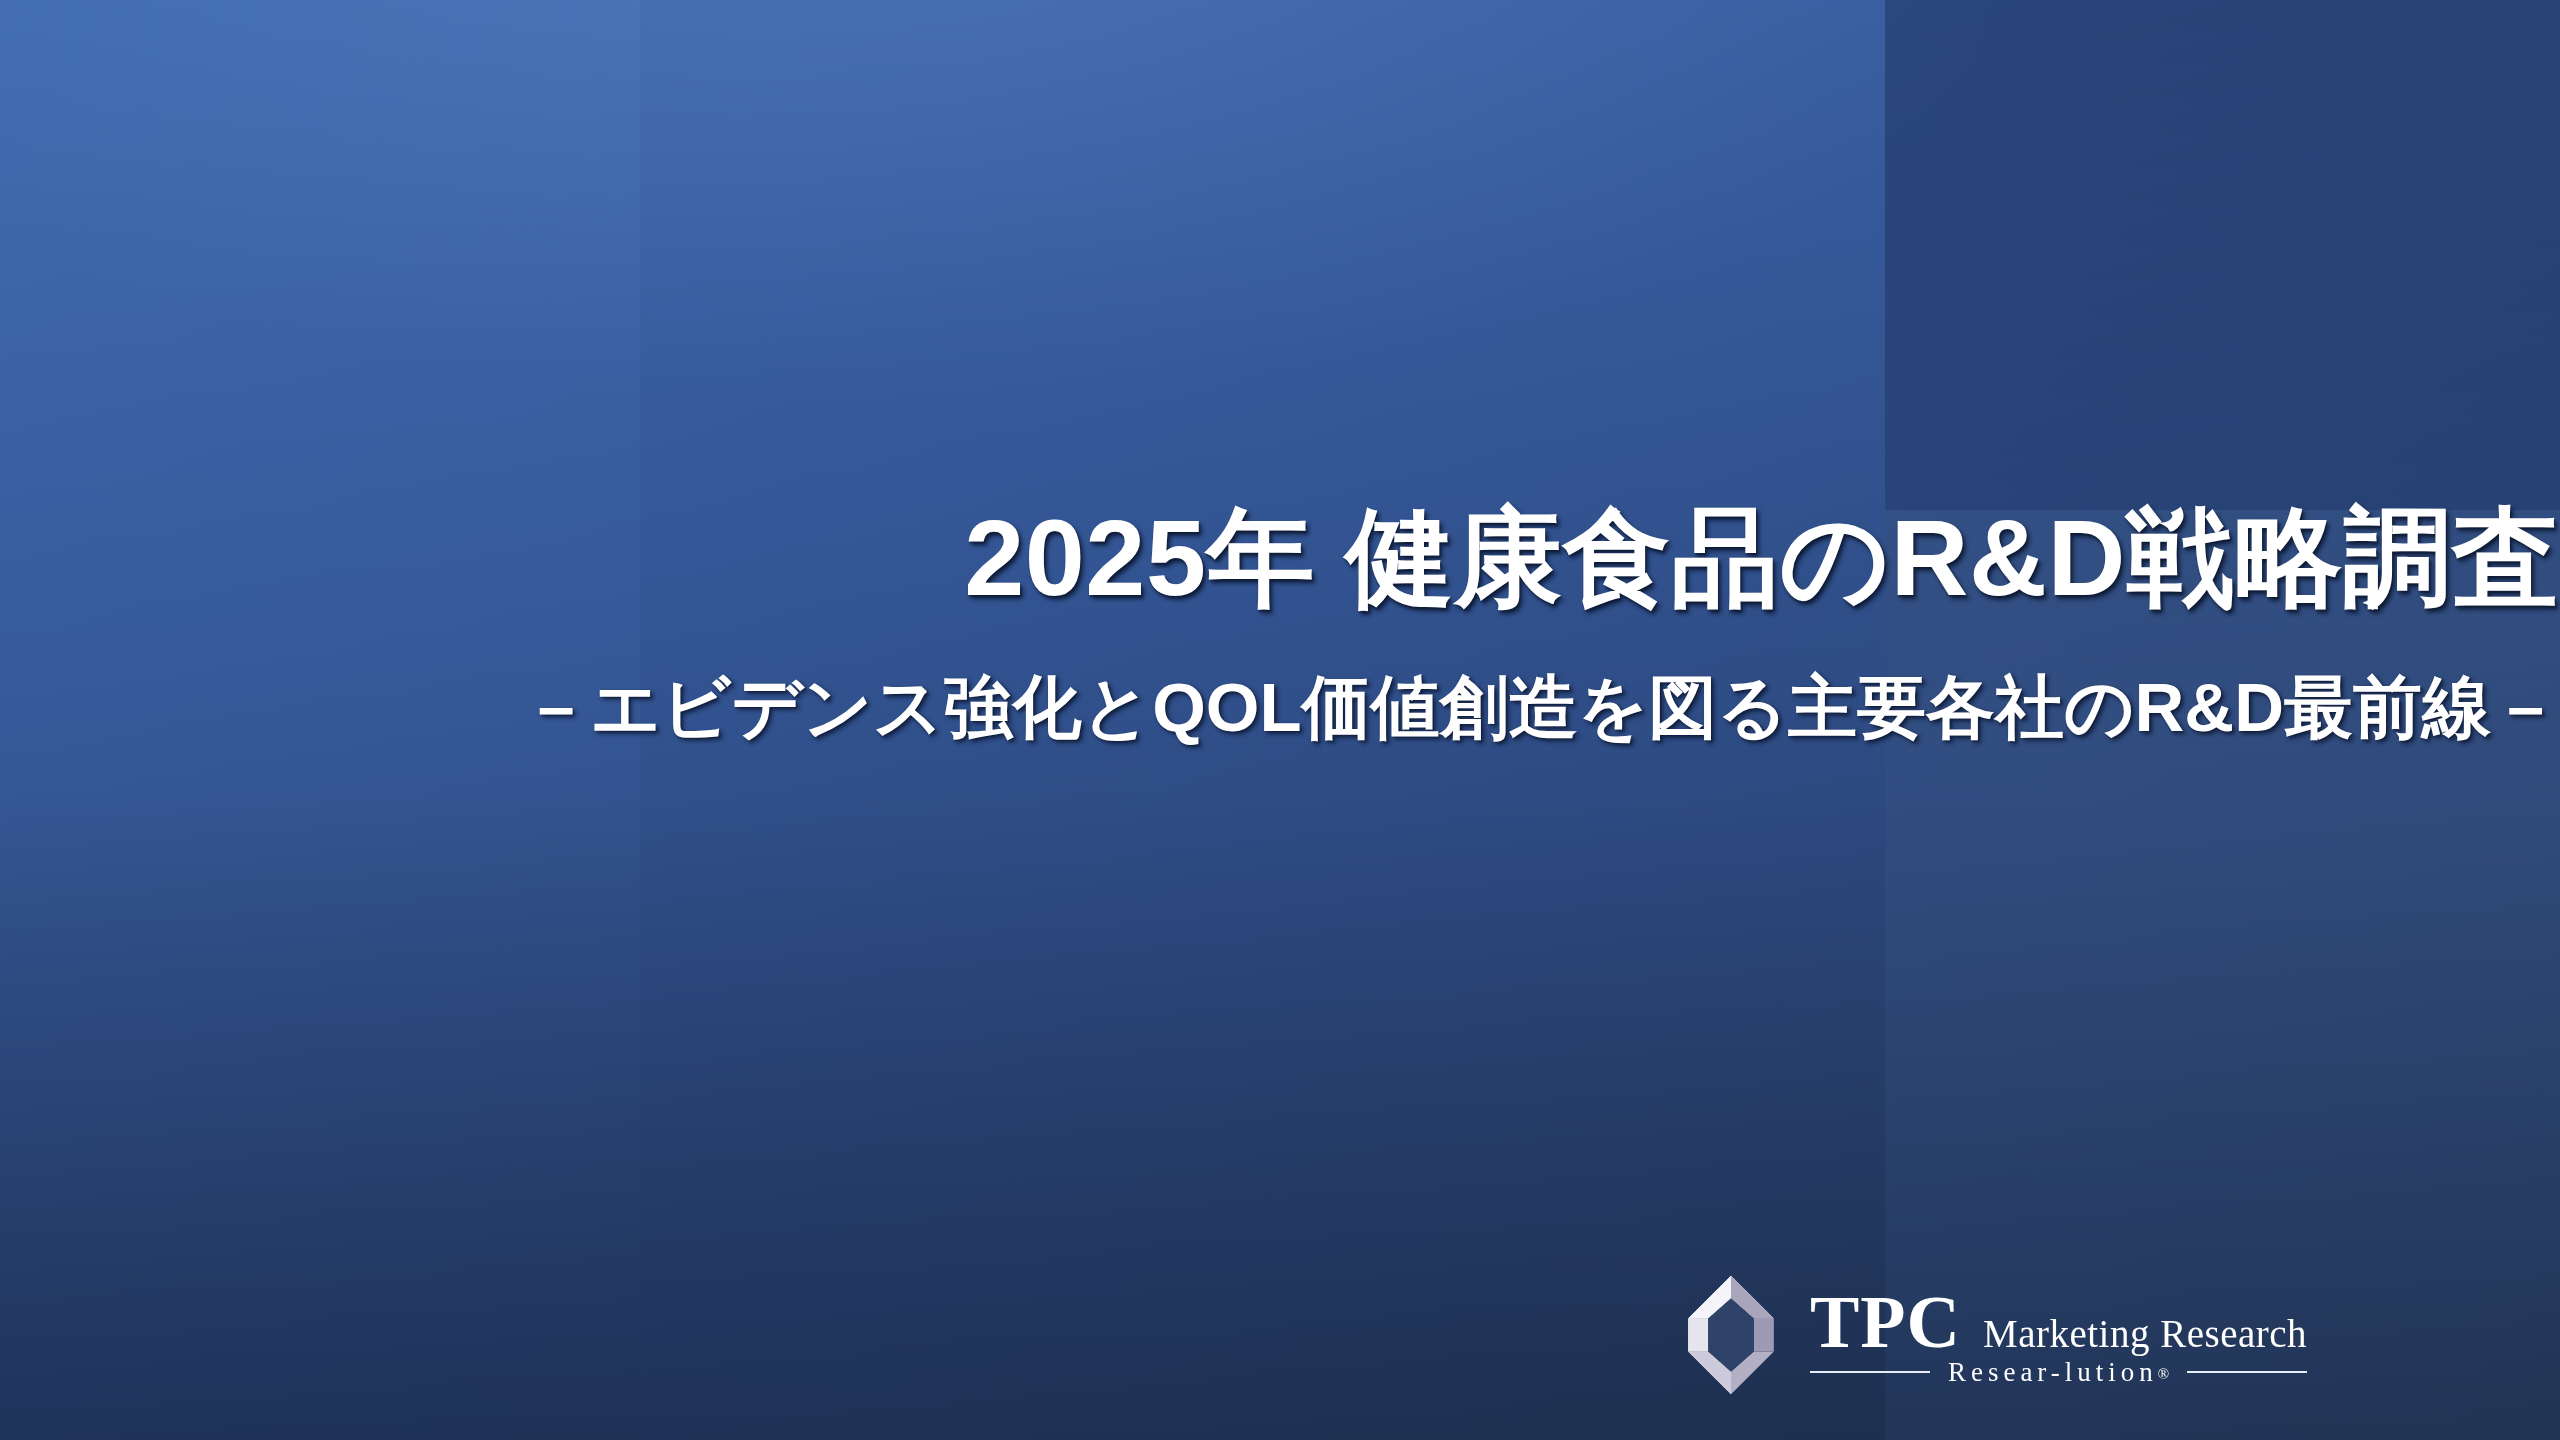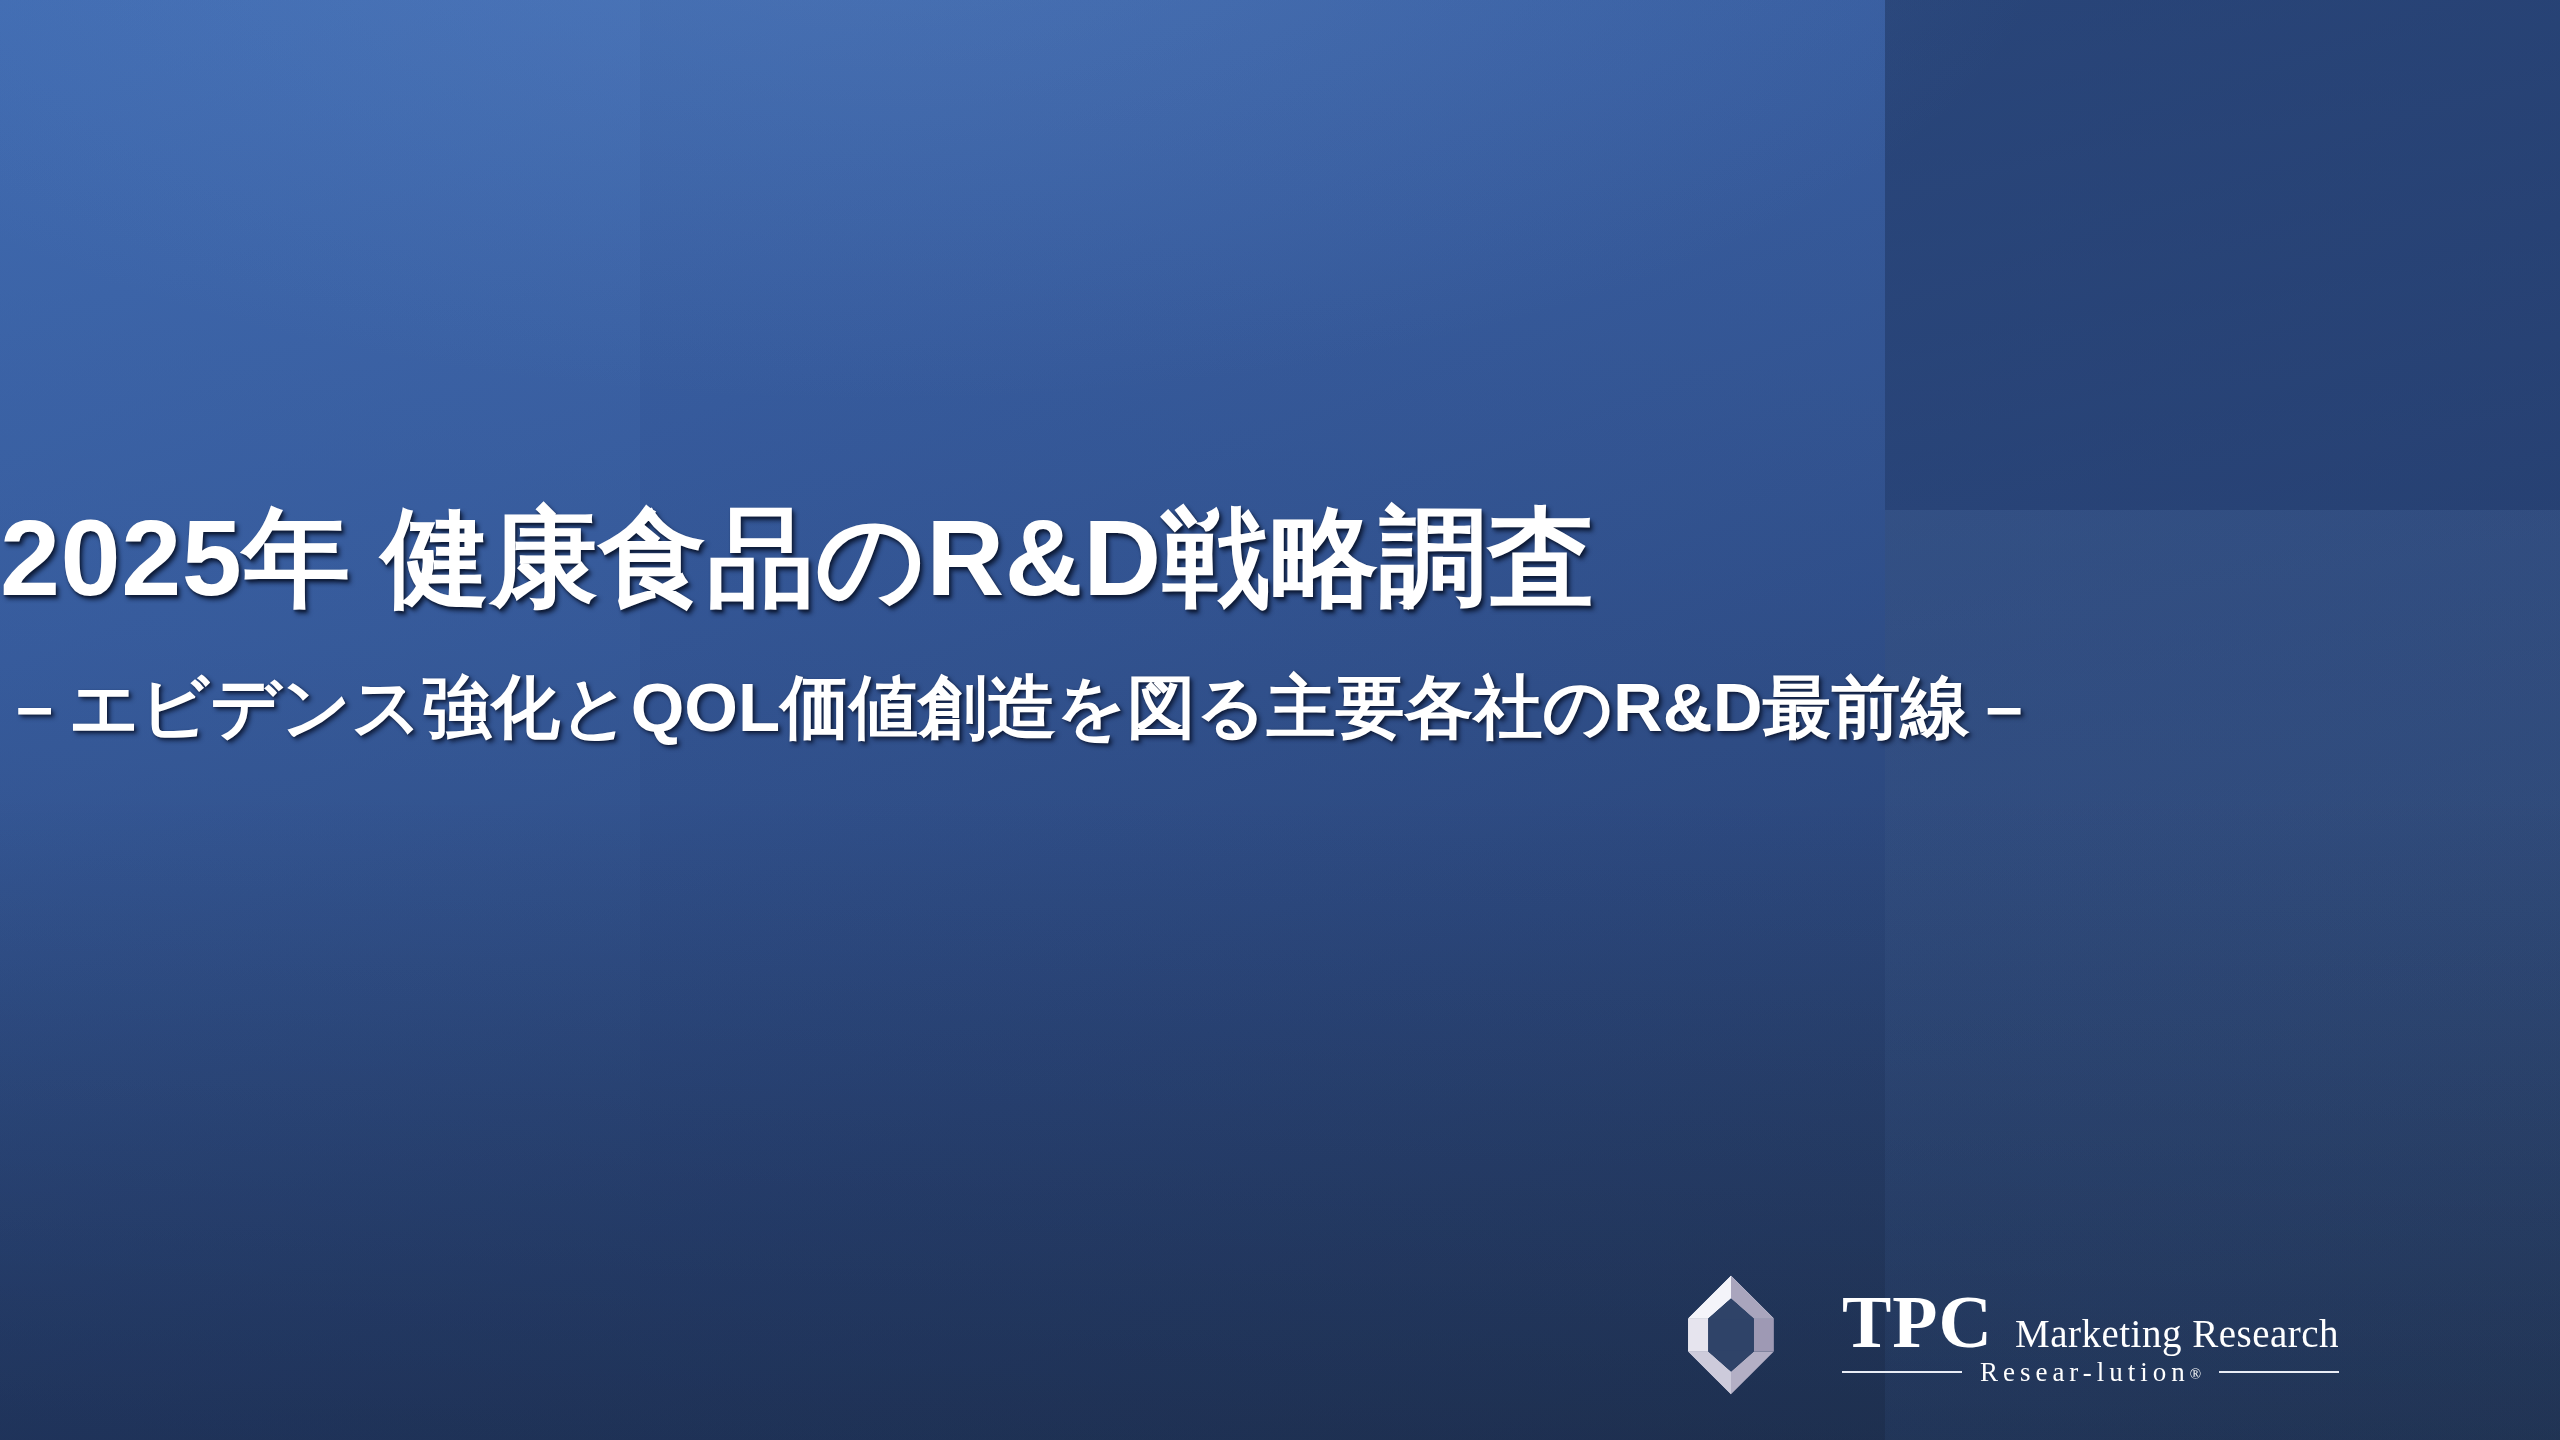--- a/index.html
+++ b/index.html
@@ -70,21 +70,21 @@
     inset: 0;
     background: linear-gradient(180deg, rgba(0,0,0,0) 55%, rgba(8,16,34,0.30) 100%);
   }
 
   
   .title-block {
     position: absolute;
     left: 0;
     right: 0;
     top: 498px;
-    text-align: left;
+    text-align: right;
     z-index: 5;
   }
   .main-title {
     margin: 0;
     font-size: 108px;
     font-weight: 700;
     line-height: 1.12;
     color: #ffffff;
     letter-spacing: 0.5px;
     white-space: nowrap;
@@ -106,21 +106,20 @@
   }
 
   
   .logo {
     position: absolute;
     left: 1668px;
     top: 1272px;
     display: flex;
     align-items: center;
     z-index: 6;
-    gap: 32px;
   }
   .logo-mark {
     width: 126px;
     height: 126px;
     flex: 0 0 auto;
     margin-right: 16px;
   }
   .logo-text {
     display: flex;
     flex-direction: column;

